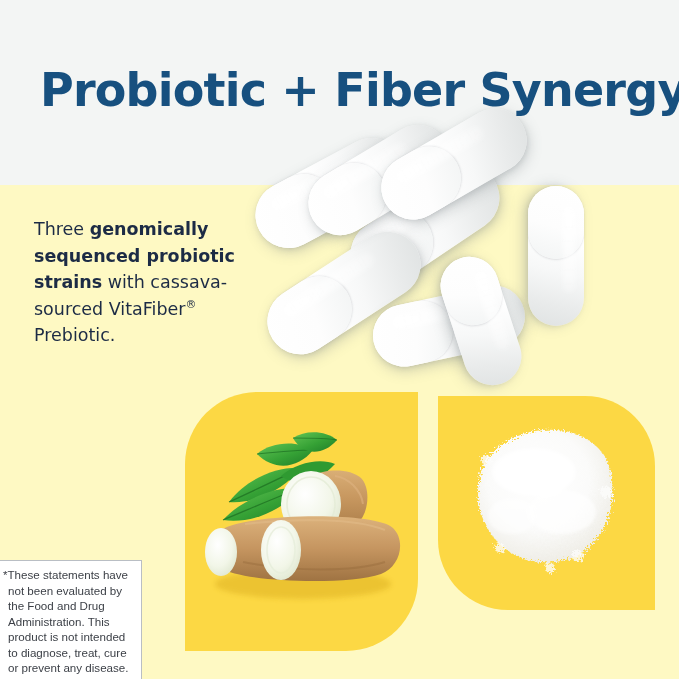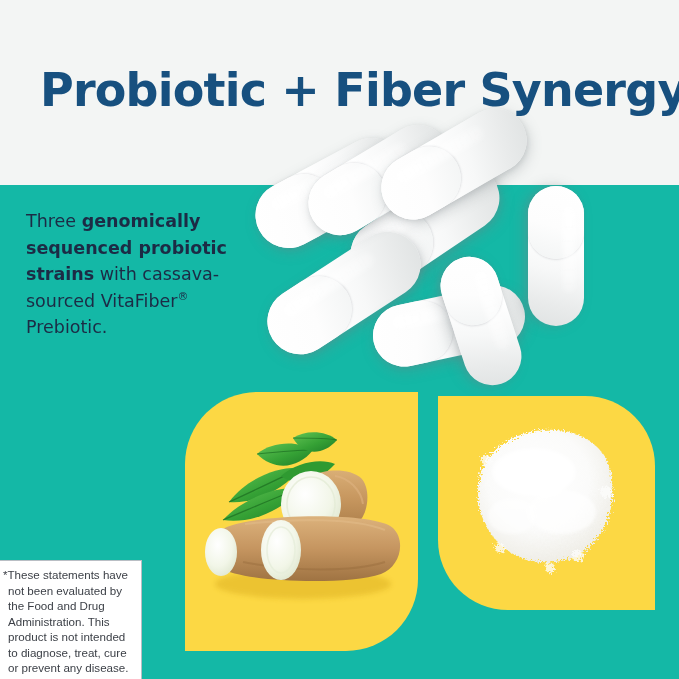--- a/index.html
+++ b/index.html
@@ -8,21 +8,21 @@
     background: #ffffff;
   }
   body {
     font-family: "Liberation Sans", sans-serif;
   }
   #canvas {
     position: relative;
     width: 679px;
     height: 679px;
     overflow: hidden;
-    background: #14b8a6;
+    background: #fef9c3;
   }
 
   
   .header-band {
     position: absolute;
     left: 0; top: 0;
     width: 679px;
     height: 185px;
     background: #f3f5f4;
     z-index: 1;
@@ -95,21 +95,21 @@
     position: absolute;
     left: 26px;
     top: 208px;
     width: 230px;
     z-index: 7;
     color: #1c2b45;
     font-family: "DejaVu Sans", sans-serif;
     font-size: 17.5px;
     line-height: 1.52;
   }
-  .copy-block .lead { margin: 0; font-weight: 400; }
+  .copy-block .lead { margin: 8px; font-weight: 400; }
   .copy-block .lead b { font-weight: bold; }
   .copy-block sup { font-size: 0.62em; vertical-align: super; }
   .copy-block .no-fridge {
     margin: 26px 0 0 0;
     font-weight: bold;
   }
 
   
   .panel {
     position: absolute;

